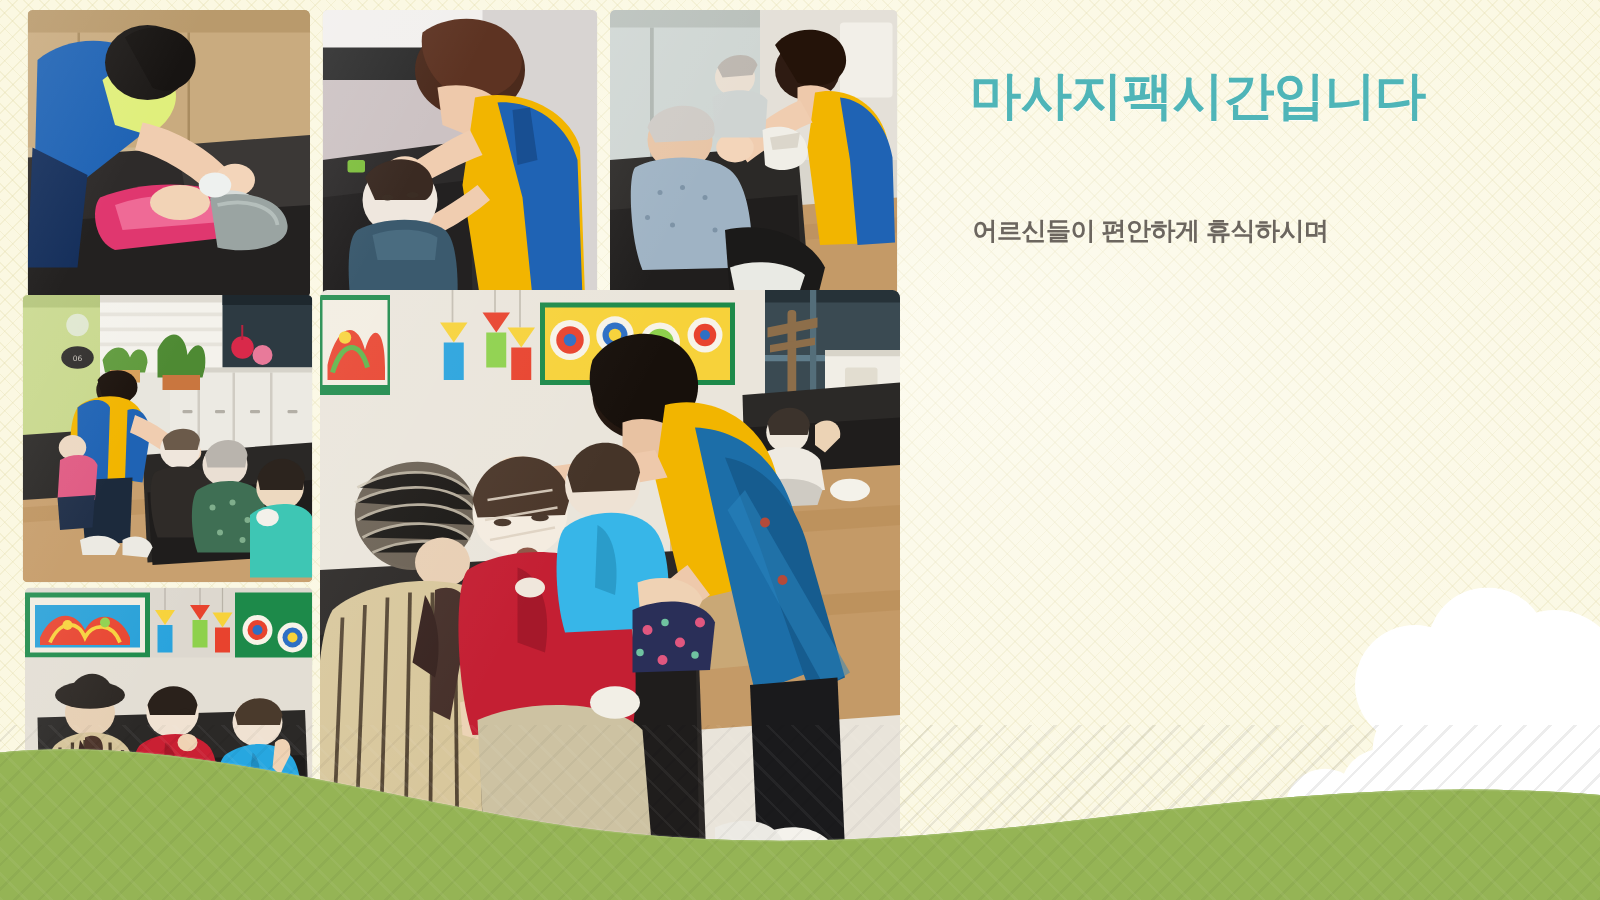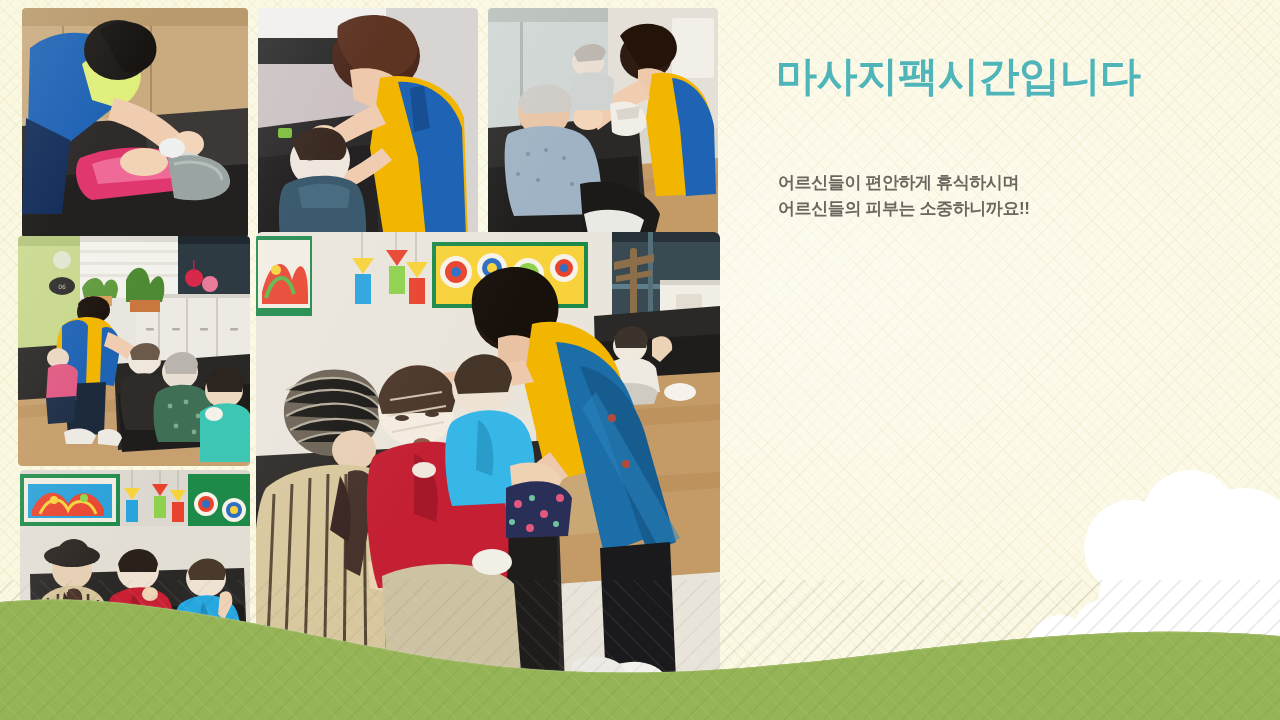--- a/index.html
+++ b/index.html
@@ -73,21 +73,21 @@
   .text-panel{position:absolute;left:740px;top:0;width:540px;height:720px;}
   .title{
     position:absolute;left:36px;top:52px;
     font-size:41px;line-height:1.18;font-weight:bold;
     color:#4FB5B8;letter-spacing:-.5px;
     text-shadow:0 1px 0 rgba(255,255,255,.6);
     white-space:nowrap;
   }
   .body-text{
     position:absolute;left:38px;top:170px;
-    font-size:17px;line-height:1.52;font-weight:bold;
+    font-size:20px;line-height:1.52;font-weight:bold;
     color:#6C665F;letter-spacing:-.4px;
   }
   .body-text .line{display:block;white-space:nowrap;}
 </style>
 </head>
 <body>
 
 <div class="slide">
 
   <div class="bg-texture"></div>
@@ -588,17 +588,16 @@
       <path d="M0,22 C120,10 240,42 400,72 C560,102 700,96 880,74 C1040,54 1160,46 1280,56 L1280,140 L0,140 Z" fill="#95B455"></path>
       <path d="M0,22 C120,10 240,42 400,72 C560,102 700,96 880,74 C1040,54 1160,46 1280,56" fill="none" stroke="rgba(255,255,255,.10)" stroke-width="2"></path>
     </svg>
   </div>
   <div class="green-texture" style="z-index:6;"></div>
 
   <div class="text-panel">
     <div class="title">마사지팩시간입니다</div>
     <div class="body-text">
       <span class="line">어르신들이 편안하게 휴식하시며</span>
-      <span class="line">어르신들의 피부는 소중하니까요!!</span>
     </div>
   </div>
 
 </div>
 
 </body></html>

